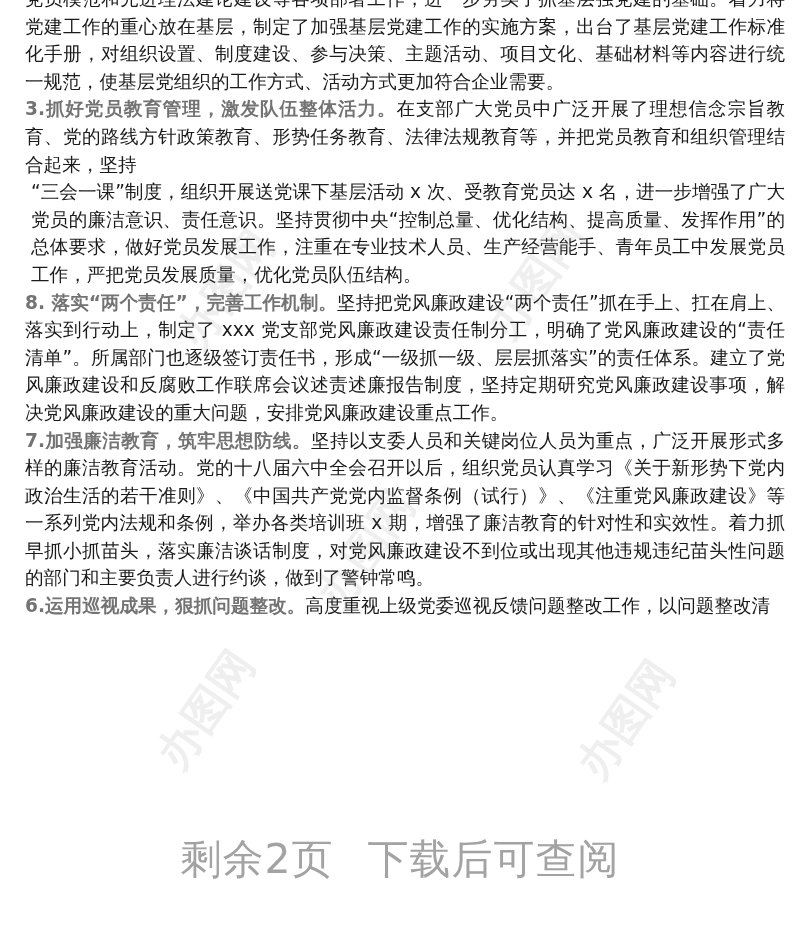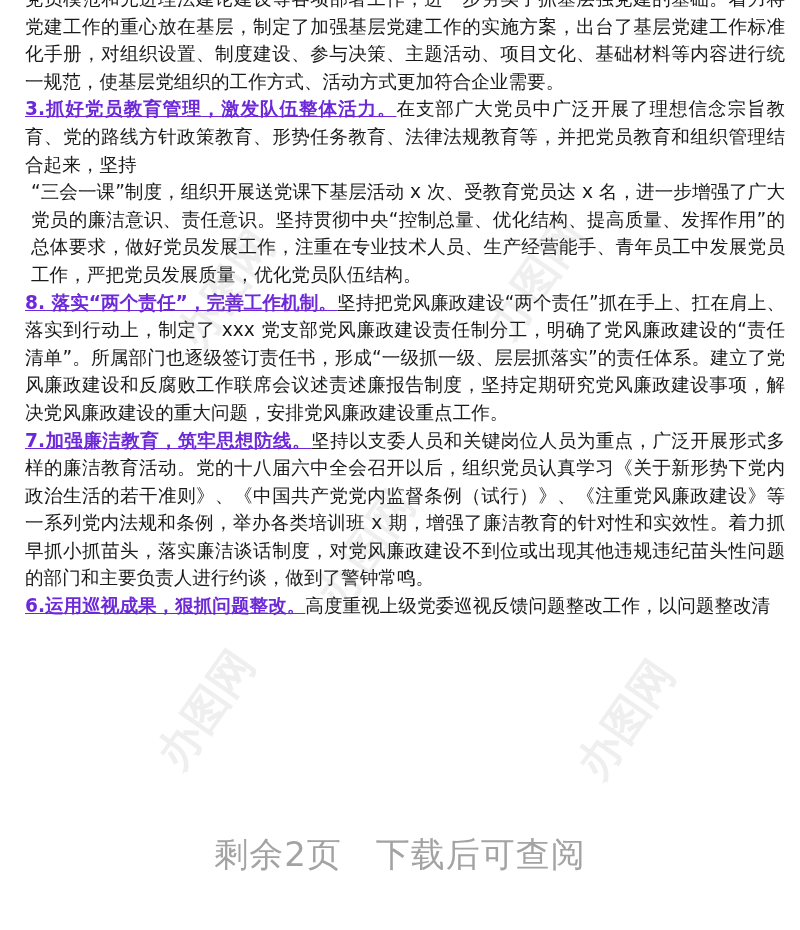--- a/index.html
+++ b/index.html
@@ -7,31 +7,31 @@
     width: 800px; height: 930px; overflow: hidden; position: relative;
     background: #ffffff;
     font-family: "DejaVu Sans", "Liberation Sans", sans-serif;
     color: #1a1a1a;
   }
   .doc {
     position: absolute; left: 25px; top: -15px; width: 760px;
     font-size: 18.6px; line-height: 27.6px;
   }
   .doc p { margin: 0; text-align: justify; }
-  .doc .b { font-weight: bold; color: #6d28d9; text-decoration: underline; }
+  .doc .b { font-weight: bold; color: #737373; }
   .heading { font-weight: bold; color: #111; }
   .indent-line { padding-left: 6px; }
   .watermark {
     position: absolute; color: rgba(120,120,120,0.12);
     font-size: 44px; font-weight: bold; transform: rotate(-55deg);
     pointer-events: none; white-space: nowrap;
   }
   .footer {
     position: absolute; left: 0; top: 832px; width: 800px; text-align: center;
-    font-size: 34px; color: #a3a3a3; letter-spacing: 1px;
+    font-size: 41px; color: #a3a3a3; letter-spacing: 1px;
   }
   .footer span + span { margin-left: 34px; }
 </style>
 </head>
 <body>
 
 <div class="doc">
   <p>
     <span>党员模范和先进理法建论建设等各项部署工作，进一步夯实了抓基层强党建的基础。着力将党建工作的重心放在基层，制定了加强基层党建工作的实施方案，出台了基层党建工作标准化手册，对组织设置、制度建设、参与决策、主题活动、项目文化、基础材料等内容进行统一规范，使基层党组织的工作方式、活动方式更加符合企业需要。</span>
   </p>

